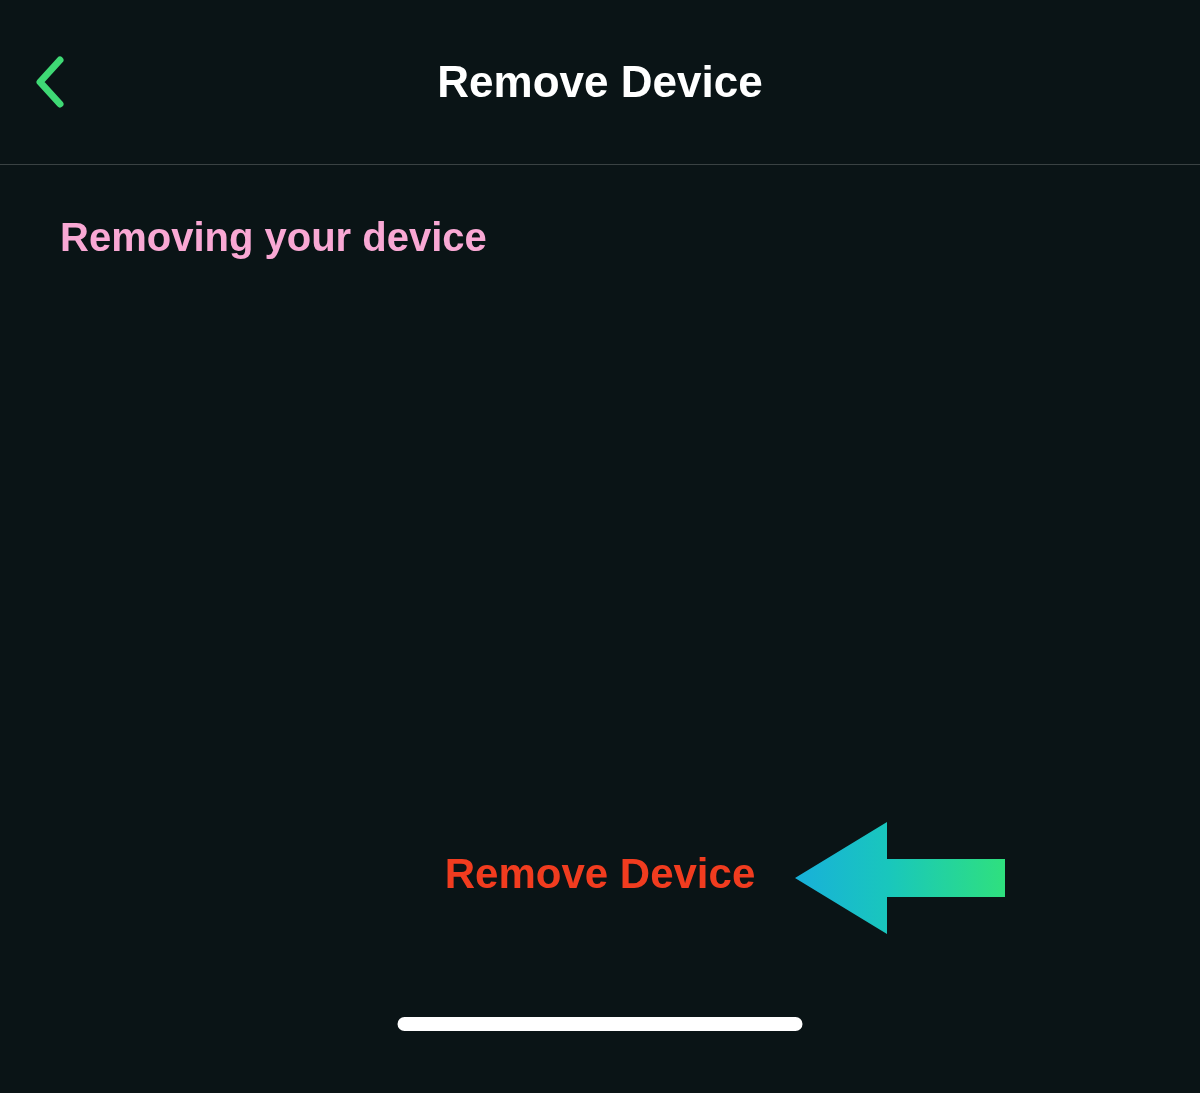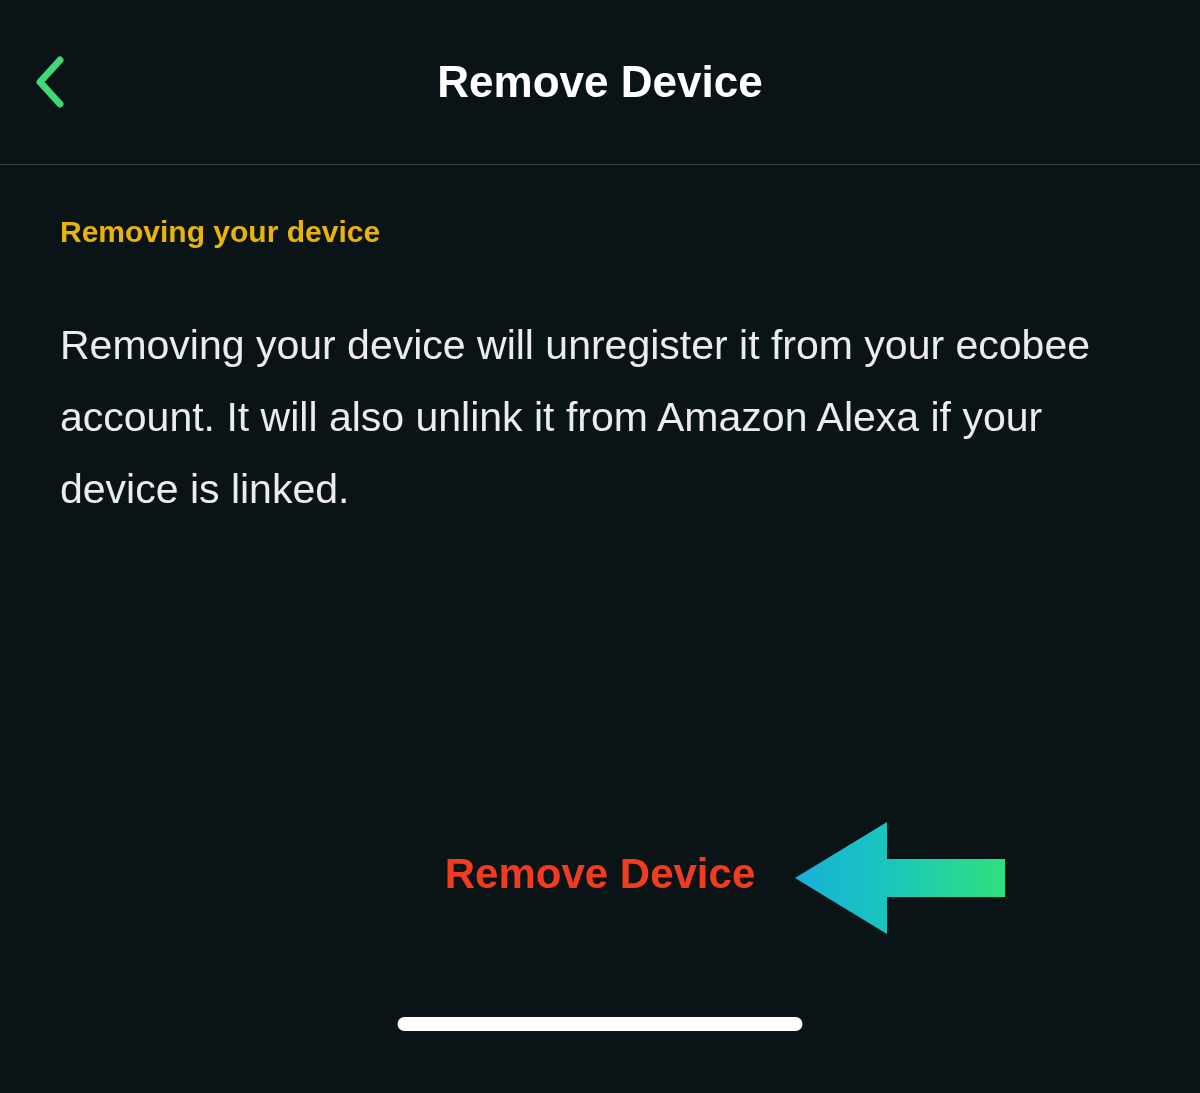--- a/index.html
+++ b/index.html
@@ -38,23 +38,23 @@
     }
     .header-title {
       font-size: 44px;
       font-weight: 700;
       color: #ffffff;
     }
     .content {
       padding: 50px 60px 0 60px;
     }
     .section-heading {
-      font-size: 30px;
+      font-size: 40px;
       font-weight: 700;
-      color: #eab308;
+      color: #f9a8d4;
       margin-bottom: 60px;
     }
     .body-text {
       font-size: 41px;
       font-weight: 400;
       color: #ececec;
       line-height: 1.76;
     }
     .remove-device-action {
       position: absolute;
@@ -93,21 +93,20 @@
   <div class="back-button">
     <svg width="34" height="54" viewBox="0 0 34 54" fill="none">
       <path d="M28 5 L8 27 L28 49" stroke="#3fd975" stroke-width="7" stroke-linecap="round" stroke-linejoin="round"></path>
     </svg>
   </div>
   <div class="header-title">Remove Device</div>
 </div>
 
 <div class="content">
   <h2 class="section-heading">Removing your device</h2>
-  <p class="body-text">Removing your device will unregister it from your ecobee account. It will also unlink it from Amazon Alexa if your device is linked.</p>
 </div>
 
 <div class="remove-device-action">Remove Device</div>
 
 <div class="annotation-arrow">
   <svg width="210" height="112" viewBox="0 0 210 112">
     <defs>
       <linearGradient id="arrowGrad" x1="0%" y1="0%" x2="100%" y2="0%">
         <stop offset="0%" stop-color="#18b0da"></stop>
         <stop offset="45%" stop-color="#19c7bc"></stop>

